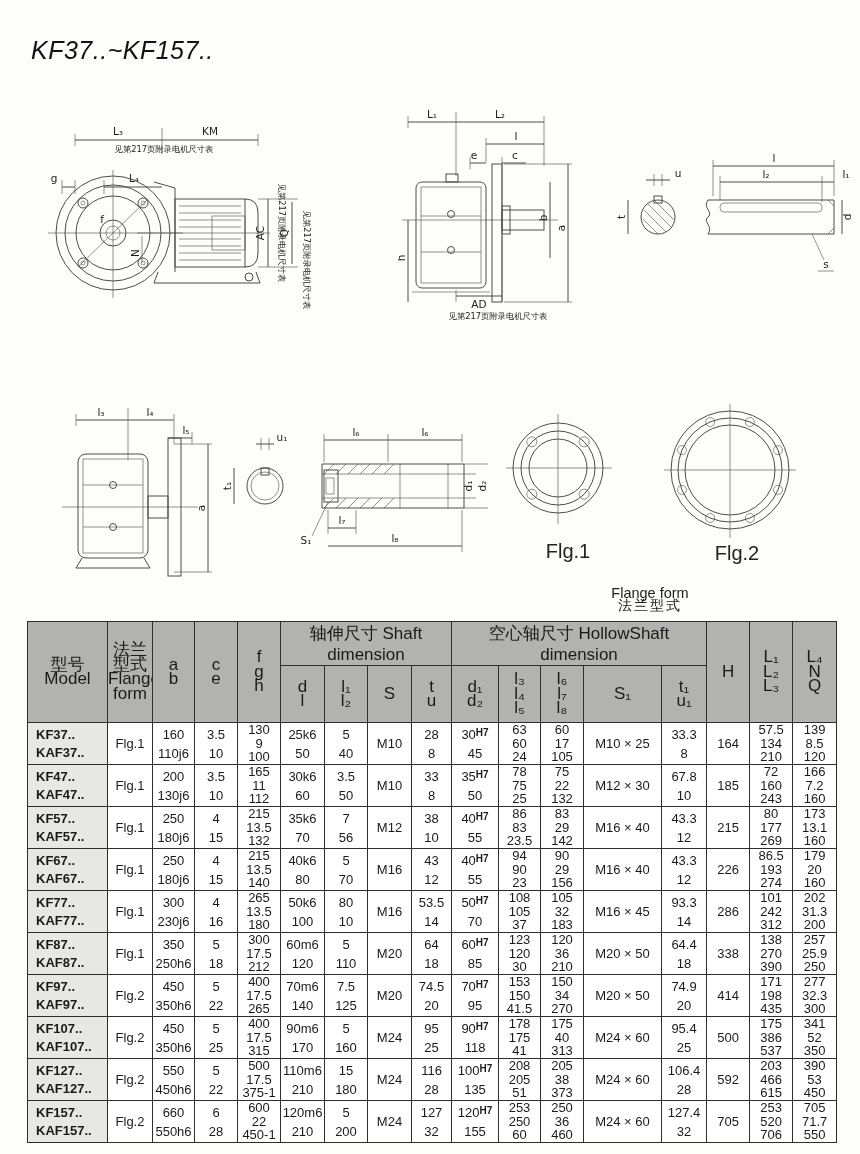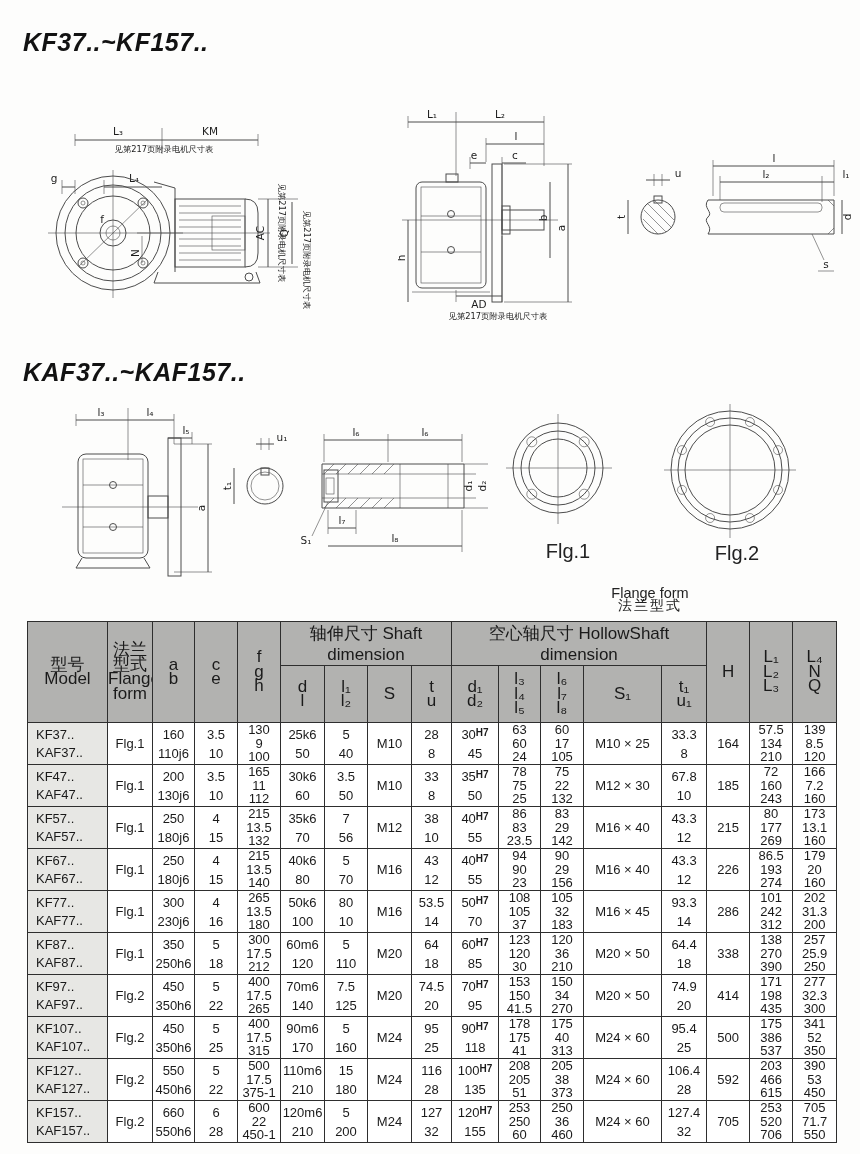--- a/index.html
+++ b/index.html
@@ -1,18 +1,18 @@
 <!DOCTYPE html>
 <html><head>
 <meta charset="utf-8">
 <style>
   html,body{margin:0;padding:0;background:#fff;}
   .page{position:relative;width:860px;height:1154px;background:#fdfdfc;overflow:hidden;
         font-family:"Liberation Sans","DejaVu Sans",sans-serif;color:#1a1a1a;}
-  .title{position:absolute;margin:8px;font-size:25px;font-weight:bold;font-style:italic;
+  .title{position:absolute;margin:16px;font-size:25px;font-weight:normal;font-style:italic;
          letter-spacing:.5px;color:#121212;}
   .t1{left:15px;top:20px;} .t2{left:15px;top:350px;}
   .dwg{position:absolute;}
   .dwg line,.dwg path,.dwg rect,.dwg circle,.dwg polyline,.dwg ellipse{stroke:#4c4c4c;fill:none;stroke-width:1px;}
   .dwg .thin{stroke-width:.6px;}
   .dwg text{stroke:none;fill:#1c1c1c;font-family:"DejaVu Sans","Liberation Sans",sans-serif;
             font-size:10.5px;text-anchor:middle;}
   .dwg text.note{font-size:8.3px;}
   .lbl{position:absolute;text-align:center;color:#222;}
   .fig1{left:523px;top:540px;width:90px;font-size:20px;}
@@ -23,30 +23,29 @@
             table-layout:fixed;font-size:13px;}
   .dim th,.dim td{border:1px solid #2e2e2e;text-align:center;vertical-align:middle;
                   padding:0;overflow:hidden;}
   .dim thead th{background:#b2b2b0;font-weight:normal;font-size:17px;}
   .dim thead tr.gr{height:27px;} .dim thead tr.sub th{height:56px;}
   .dim thead th div{line-height:14.5px;}
   .dim tbody tr{height:42px;background:#fff;}
   .dim tbody td div{line-height:13.6px;}
   .dim tbody td.two div{line-height:19px;}
   .dim td.model-cell{text-align:left;padding-left:8px;background:#e7e7e4;}
-  .dim td.model-cell div{line-height:18px;}
+  .dim td.model-cell div{line-height:18px;font-weight:bold;}
   .dim sup{font-size:10px;line-height:0;vertical-align:3.5px;font-weight:bold;}
 </style>
 </head>
 <body>
 
 <div class="page">
 
   <h1 class="title t1">KF37..~KF157..</h1>
-  <h1 class="title t2">KAF37..~KAF157..</h1>
 
   <svg class="dwg" style="left:42px;top:120px;" width="336" height="200" viewBox="0 0 336 200">
     <line x1="33" y1="20" x2="120" y2="20"></line>
       <line class="thin" x1="33" y1="14" x2="33" y2="26"></line>
     <line class="thin" x1="120" y1="8" x2="120" y2="34"></line>
     <line x1="120" y1="20" x2="216" y2="20"></line>
       <line class="thin" x1="216" y1="14" x2="216" y2="26"></line>
     <text x="76" y="15">L₃</text>
     <text x="168" y="15">KM</text>
     <text x="122" y="32" class="note" text-anchor="start">见第217页附录电机尺寸表</text>

